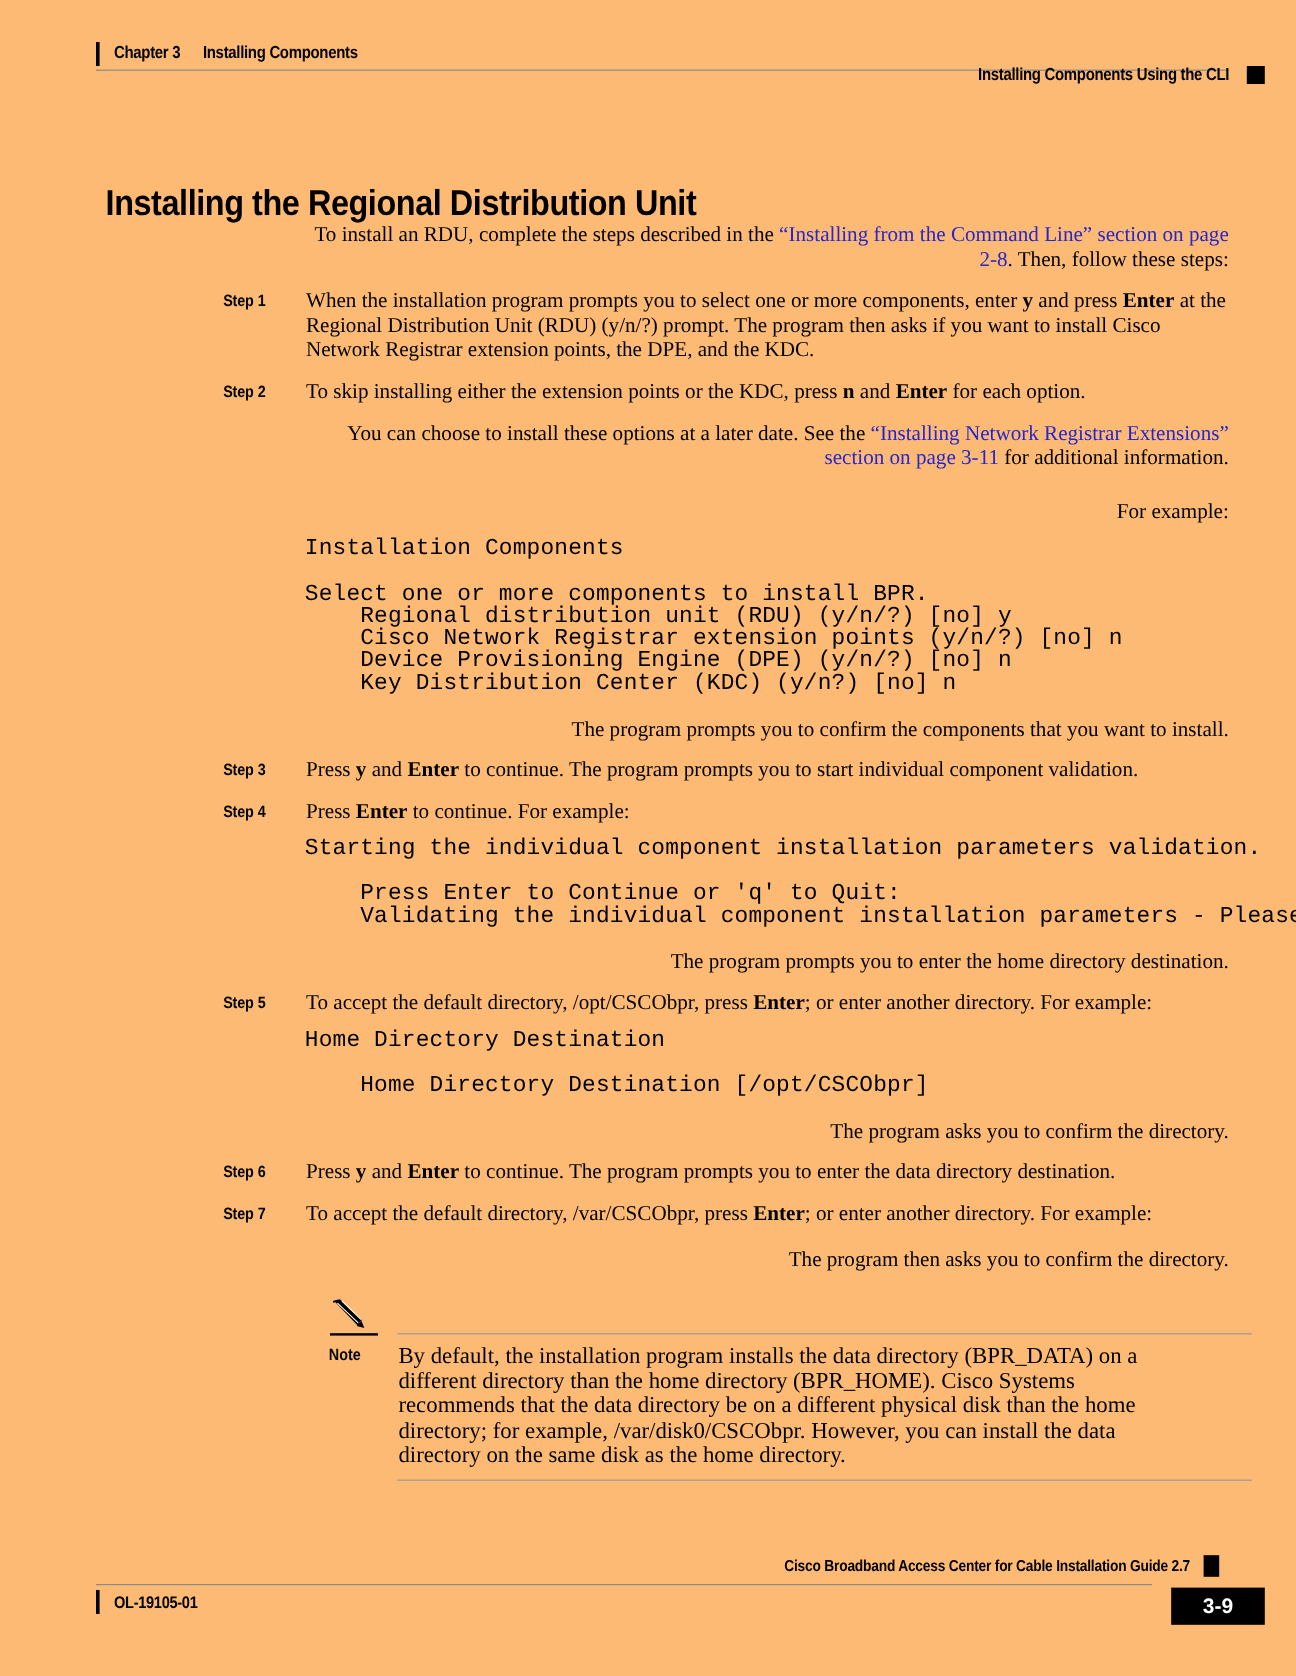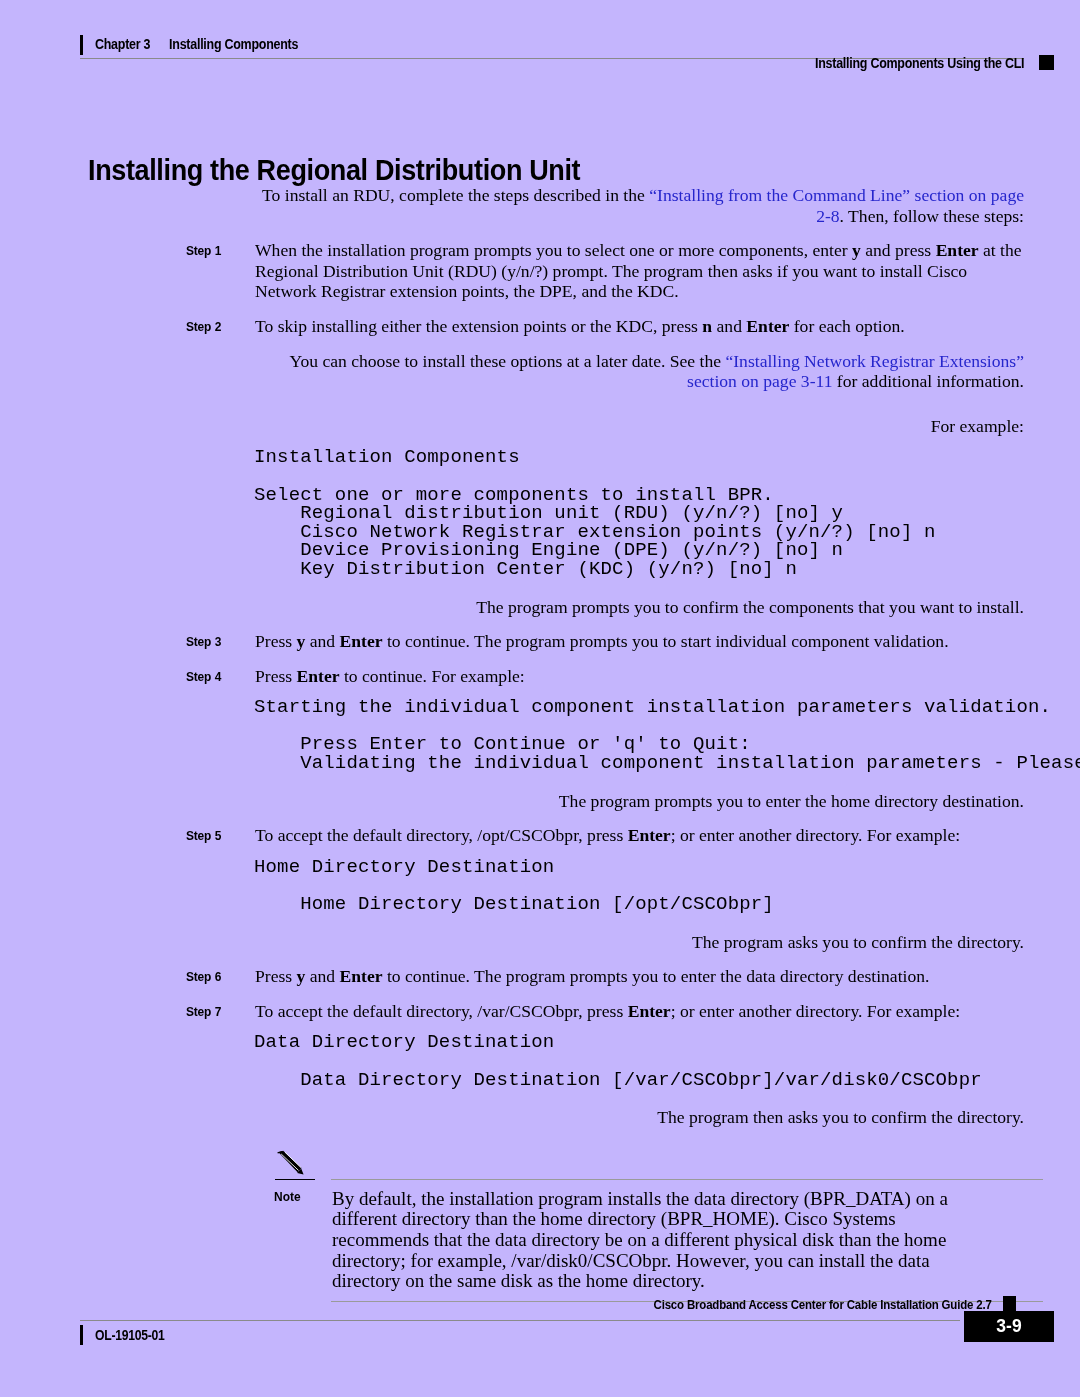--- a/index.html
+++ b/index.html
@@ -4,21 +4,21 @@
 <style>
   html, body {
     margin: 0;
     padding: 0;
     background: #ffffff;
   }
   .page {
     position: relative;
     width: 1080px;
     height: 1397px;
-    background: #c4b5fd;
+    background: #fdba74;
     overflow: hidden;
     font-family: "Liberation Serif", "DejaVu Serif", serif;
     color: #000000;
   }
 
   
   .header {
     position: absolute;
     left: 0;
     top: 0;
@@ -242,22 +242,22 @@
     font-weight: bold;
     font-size: 14px;
     letter-spacing: -0.3px;
     white-space: nowrap;
     transform: scaleX(0.87);
     transform-origin: left center;
   }
   .footer-pagebox {
     position: absolute;
     right: 26px;
-    top: 24px;
-    width: 90px;
+    top: 36px;
+    width: 78px;
     height: 31px;
     background: #000;
     color: #fff;
     font-family: "Liberation Sans Narrow", "Liberation Sans", sans-serif;
     font-weight: bold;
     font-size: 17.5px;
     display: flex;
     align-items: center;
     justify-content: center;
   }
@@ -338,23 +338,20 @@
     <div class="step">
       <span class="step-label"><span>Step</span><span class="sl-num">6</span></span>
       <span>Press </span><b>y</b><span> and </span><b>Enter</b><span> to continue. The program prompts you to enter the data directory destination.</span>
     </div>
 
     <div class="step">
       <span class="step-label"><span>Step</span><span class="sl-num">7</span></span>
       <span>To accept the default directory, /var/CSCObpr, press </span><b>Enter</b><span>; or enter another directory. For example:</span>
     </div>
 
-    <pre class="code" style="margin-top:12px;">Data Directory Destination
-
-    Data Directory Destination [/var/CSCObpr]/var/disk0/CSCObpr</pre>
 
     <p class="para" style="margin-top:18px;">The program then asks you to confirm the directory.</p>
 
     <div class="note">
       <div class="note-icon">
         <svg width="36" height="30" viewBox="0 0 36 30" xmlns="http://www.w3.org/2000/svg">
           <g fill="#000">
             <path d="M3.5 2.2 L8.2 0.8 L26.5 18.0 L22.8 22.4 Z"></path>
             <path d="M22.2 22.9 L26.2 18.6 L28.6 24.6 Z"></path>
             <path d="M2.6 2.9 L7.0 1.6" stroke="#000" stroke-width="1.4"></path>

